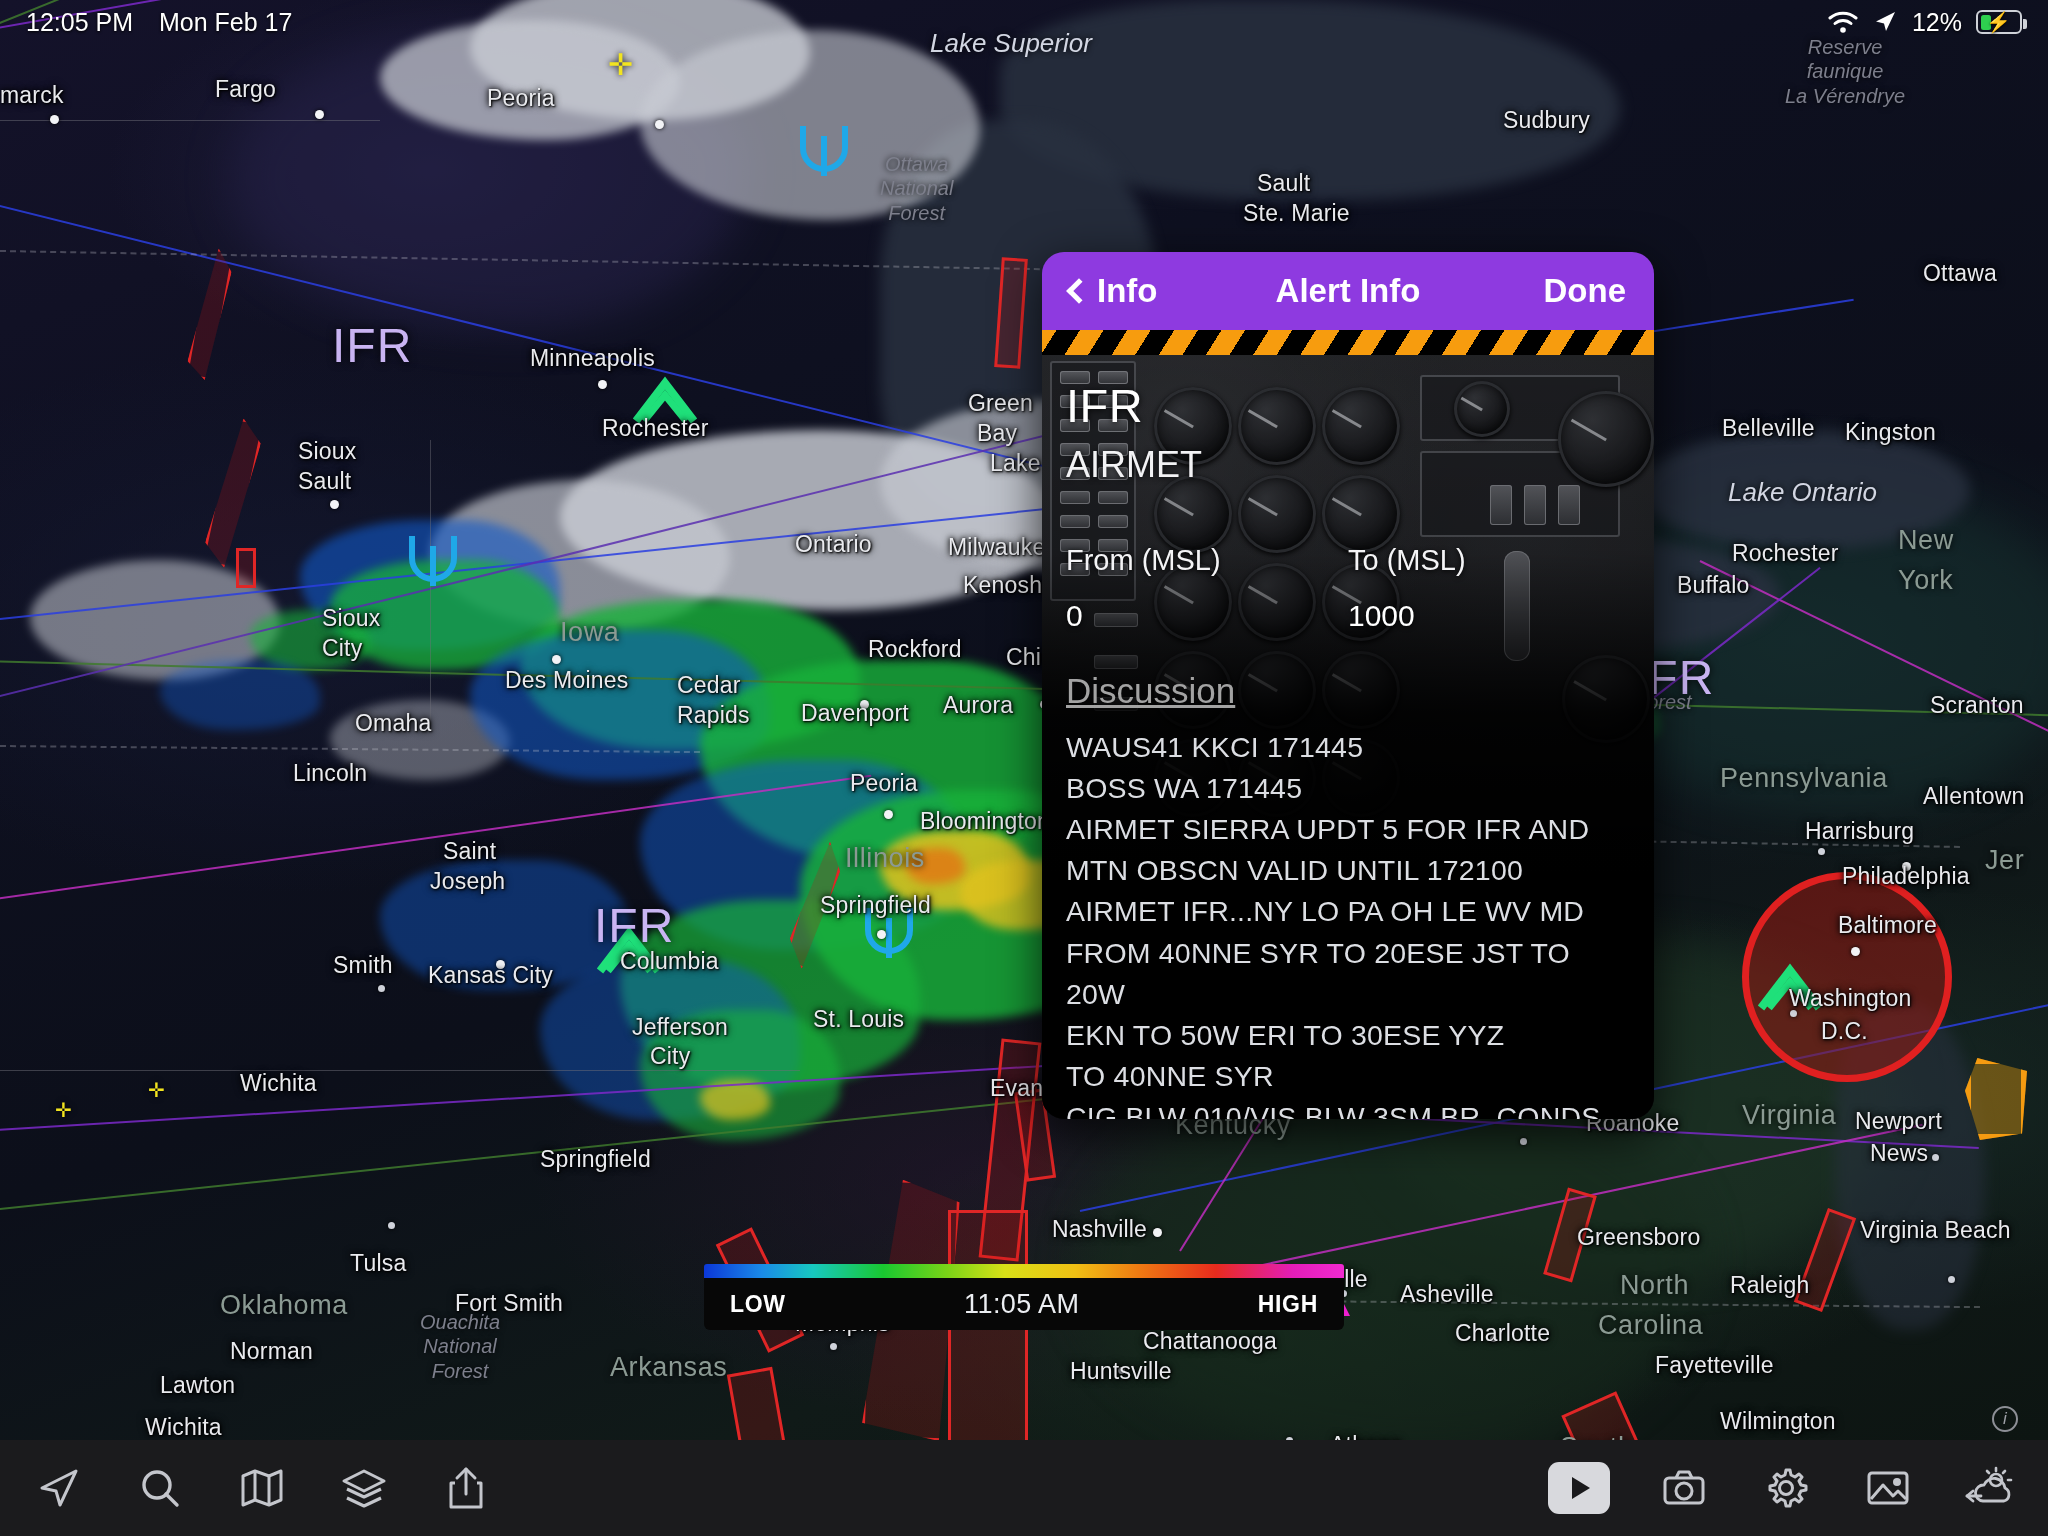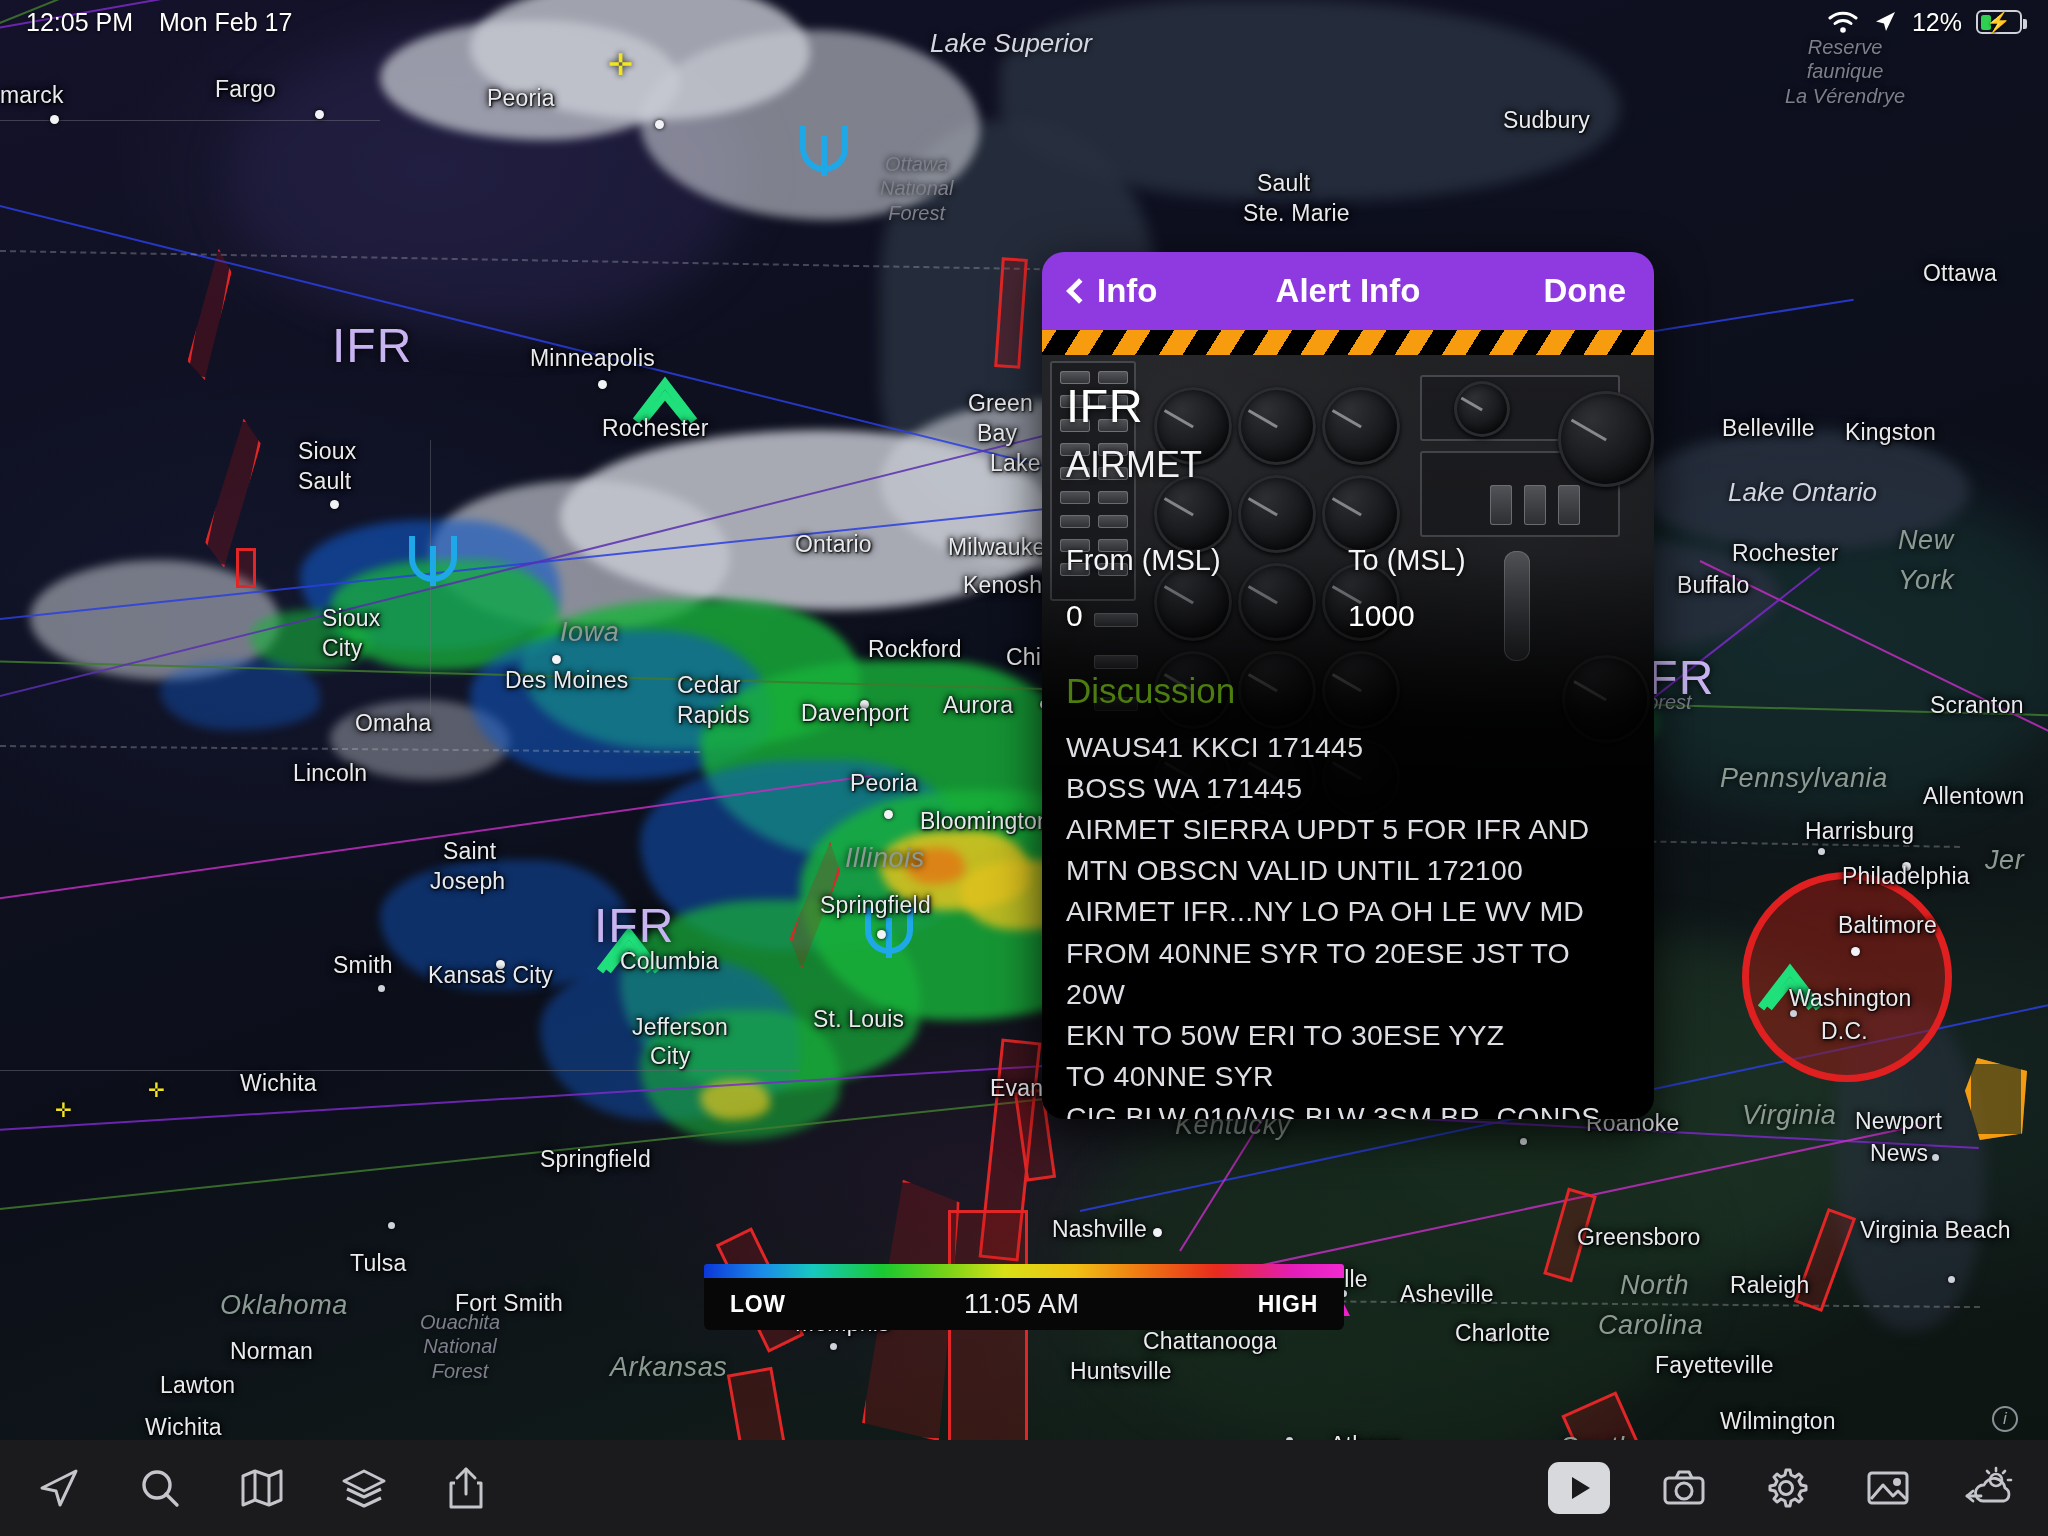--- a/index.html
+++ b/index.html
@@ -49,21 +49,21 @@
 
   
   .sigmet { position:absolute; border:3px solid #e02626; background:rgba(190,20,20,.22); }
   .tfr-circle { position:absolute; border:7px solid #e02020; border-radius:50%;
     background:rgba(150,25,18,.55); }
   .restricted { position:absolute; border:6px solid #f59b11; background:rgba(150,110,20,.65); }
 
   
   .city { position:absolute; color:#e9eaee; font-size:23px; white-space:nowrap;
     text-shadow:0 0 5px #000,0 0 9px #000,1px 1px 2px #000; letter-spacing:.2px; }
-  .state { position:absolute; color:#8b9a93; font-size:27px; font-style:italic; white-space:nowrap;
+  .state { position:absolute; color:#8b9a93; font-size:27px; white-space:nowrap;
     text-shadow:0 0 7px #000; letter-spacing:.6px; }
   .forest { position:absolute; color:#7d7f8c; font-size:20px; font-style:italic;
     white-space:nowrap; text-align:center; line-height:1.22; text-shadow:0 0 6px #000; }
   .lake { position:absolute; color:#d2d6e2; font-size:26px; font-style:italic;
     white-space:nowrap; text-shadow:0 0 6px #000; }
   .dot { position:absolute; width:9px; height:9px; background:#f2f3f6; border-radius:50%;
     box-shadow:0 0 4px #000; }
   .dot.sm { width:7px; height:7px; background:#cfd2da; }
 
   
@@ -153,21 +153,21 @@
       linear-gradient(180deg,rgba(0,0,0,.18) 0%,rgba(0,0,0,.25) 26%,rgba(0,0,0,.62) 38%,
         rgba(0,0,0,.9) 47%,rgba(0,0,0,.96) 58%,#000 68%,#000 100%); }
   #dlg-content { position:absolute; inset:0; padding:26px 24px 0 24px; color:#fff; }
   .dlg-h1 { font-size:47px; line-height:1.05; letter-spacing:.5px; color:#fff;
     text-shadow:0 1px 6px rgba(0,0,0,.9); }
   .dlg-sub { font-size:36px; margin-top:14px; color:#f2f2f4; text-shadow:0 1px 6px rgba(0,0,0,.9); }
   .alt-row { display:flex; margin-top:58px; }
   .alt-col { width:50%; }
   .alt-label { font-size:29px; color:#f4f4f6; text-shadow:0 1px 5px #000; }
   .alt-val { font-size:30px; color:#fff; margin-top:22px; text-shadow:0 1px 5px #000; }
-  .disc-h { font-size:35px; margin-top:38px; color:#4d7c0f; }
+  .disc-h { font-size:35px; margin-top:38px; color:#a3a3a3;text-decoration:underline; }
   .disc-body { margin-top:16px; font-size:28.5px; line-height:1.44; color:#dcdee3;
     letter-spacing:.2px; white-space:pre-line; }
 </style>
 </head>
 <body>
 
 <div id="app">
 
   <div id="map">
 

